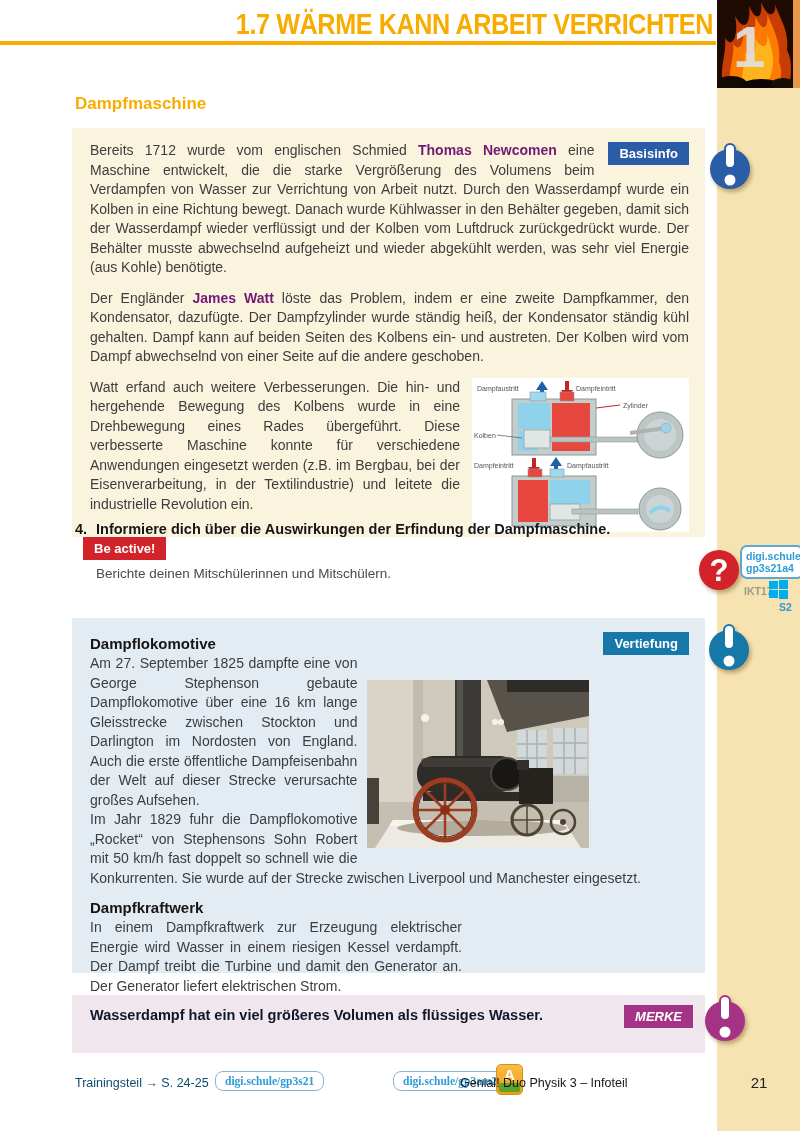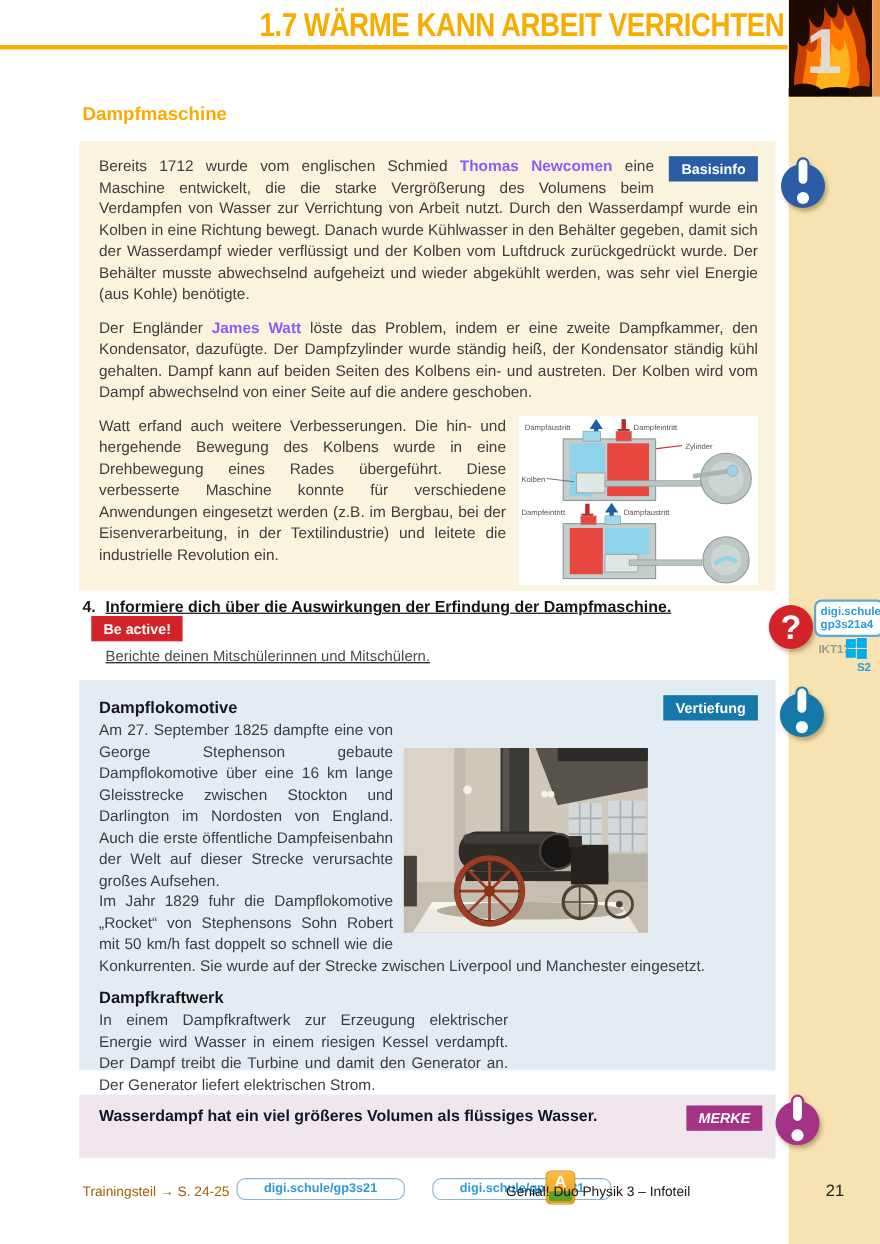--- a/index.html
+++ b/index.html
@@ -24,29 +24,29 @@
   .box-vertiefung{top:618px;height:355px;background:#E3EBF3;}
   .box-merke{top:995px;height:58px;background:#F0E6EE;padding-top:8px;}
 
   .badge{display:inline-block;color:#fff;font-weight:bold;font-size:13px;line-height:1;padding:5px 11px;}
   .badge-basisinfo{background:#2B5CA6;float:right;margin:1px 0 8px 14px;}
   .badge-vertiefung{background:#1677A9;float:right;margin:1px 0 8px 14px;}
   .badge-active{background:#D2232A;margin-left:8px;vertical-align:2px;}
   .badge-merke{position:absolute;right:12px;top:10px;background:#A53385;font-style:italic;}
 
   .body-text{margin:0 0 11px;font-size:14px;line-height:19.5px;color:#3d3d3d;text-align:justify;}
-  .body-text b{color:#8b5cf6;}
+  .body-text b{color:#701a75;}
   .box-heading{margin:4px 0 2px;font-size:15px;font-weight:bold;color:#161616;}
   .p3wrap{overflow:hidden;}
   .diagram{float:right;margin:0 0 0 12px;background:#fff;}
   .photo{float:right;margin:26px 0 6px 10px;}
   .dlab{font-size:7px;fill:#555;}
 
   
-  .task{position:absolute;left:75px;top:544px;width:622px;text-decoration:underline;}
+  .task{position:absolute;left:75px;top:521px;width:622px;}
   .task-line1{font-size:14.5px;font-weight:bold;color:#161616;}
   .task-num{display:inline-block;width:21px;}
   .task-line2{margin-top:6px;padding-left:21px;font-size:13.5px;color:#4a4a4a;}
 
   
   .icon-shadow{filter:drop-shadow(2px 3px 2px rgba(110,82,32,.45));}
   .excl1{position:absolute;left:707px;top:141px;}
   .excl2{position:absolute;left:706px;top:622px;}
   .excl3{position:absolute;left:702px;top:993px;}
   .q-icon{position:absolute;left:697px;top:545px;}
@@ -58,23 +58,23 @@
   .win-icon i:nth-child(1){left:0;top:1px;}
   .win-icon i:nth-child(2){left:10px;top:0;height:9px;}
   .win-icon i:nth-child(3){left:0;top:10px;}
   .win-icon i:nth-child(4){left:10px;top:10px;height:9px;}
   .s2{position:absolute;left:779px;top:601px;font-size:10.5px;font-weight:bold;color:#2E9BD6;}
 
   
   .merke-line{margin:0;padding-right:112px;font-size:14.5px;line-height:25px;font-weight:bold;color:#0f172a;}
 
   
-  .f-training{position:absolute;left:75px;top:1076px;font-size:12.5px;color:#a16207;}
+  .f-training{position:absolute;left:75px;top:1076px;font-size:12.5px;color:#0c4a6e;}
   .f-badge{position:absolute;top:1071px;background:#fff;border:1.5px solid #8FB3CC;border-radius:8px;
-        padding:3px 24px;font-size:11.5px;font-weight:bold;color:#2E9BD6;}
+        padding:3px 9px;font-size:11.5px;font-weight:bold;color:#2E9BD6;font-family:Liberation Serif, serif;}
   .f-badge1{left:215px;}
   .f-badge2{left:393px;}
   .f-app{position:absolute;left:496px;top:1064px;width:27px;height:31px;border-radius:5px;
         background:linear-gradient(#f9bc42,#f39c15);border:1px solid #d98f1a;box-sizing:border-box;}
   .f-app .a{position:absolute;left:0;right:0;top:1px;text-align:center;font-size:15px;font-weight:bold;color:#fff;}
   .f-app .band{position:absolute;left:2px;right:2px;bottom:2px;height:9px;background:#5aa42c;border-radius:2px;}
   .f-series{position:absolute;left:460px;top:1076px;width:245px;font-size:12.5px;color:#161616;}
   .f-page{position:absolute;left:743px;top:1074px;width:32px;text-align:center;font-size:15px;color:#222;}
 </style>
 </head>

